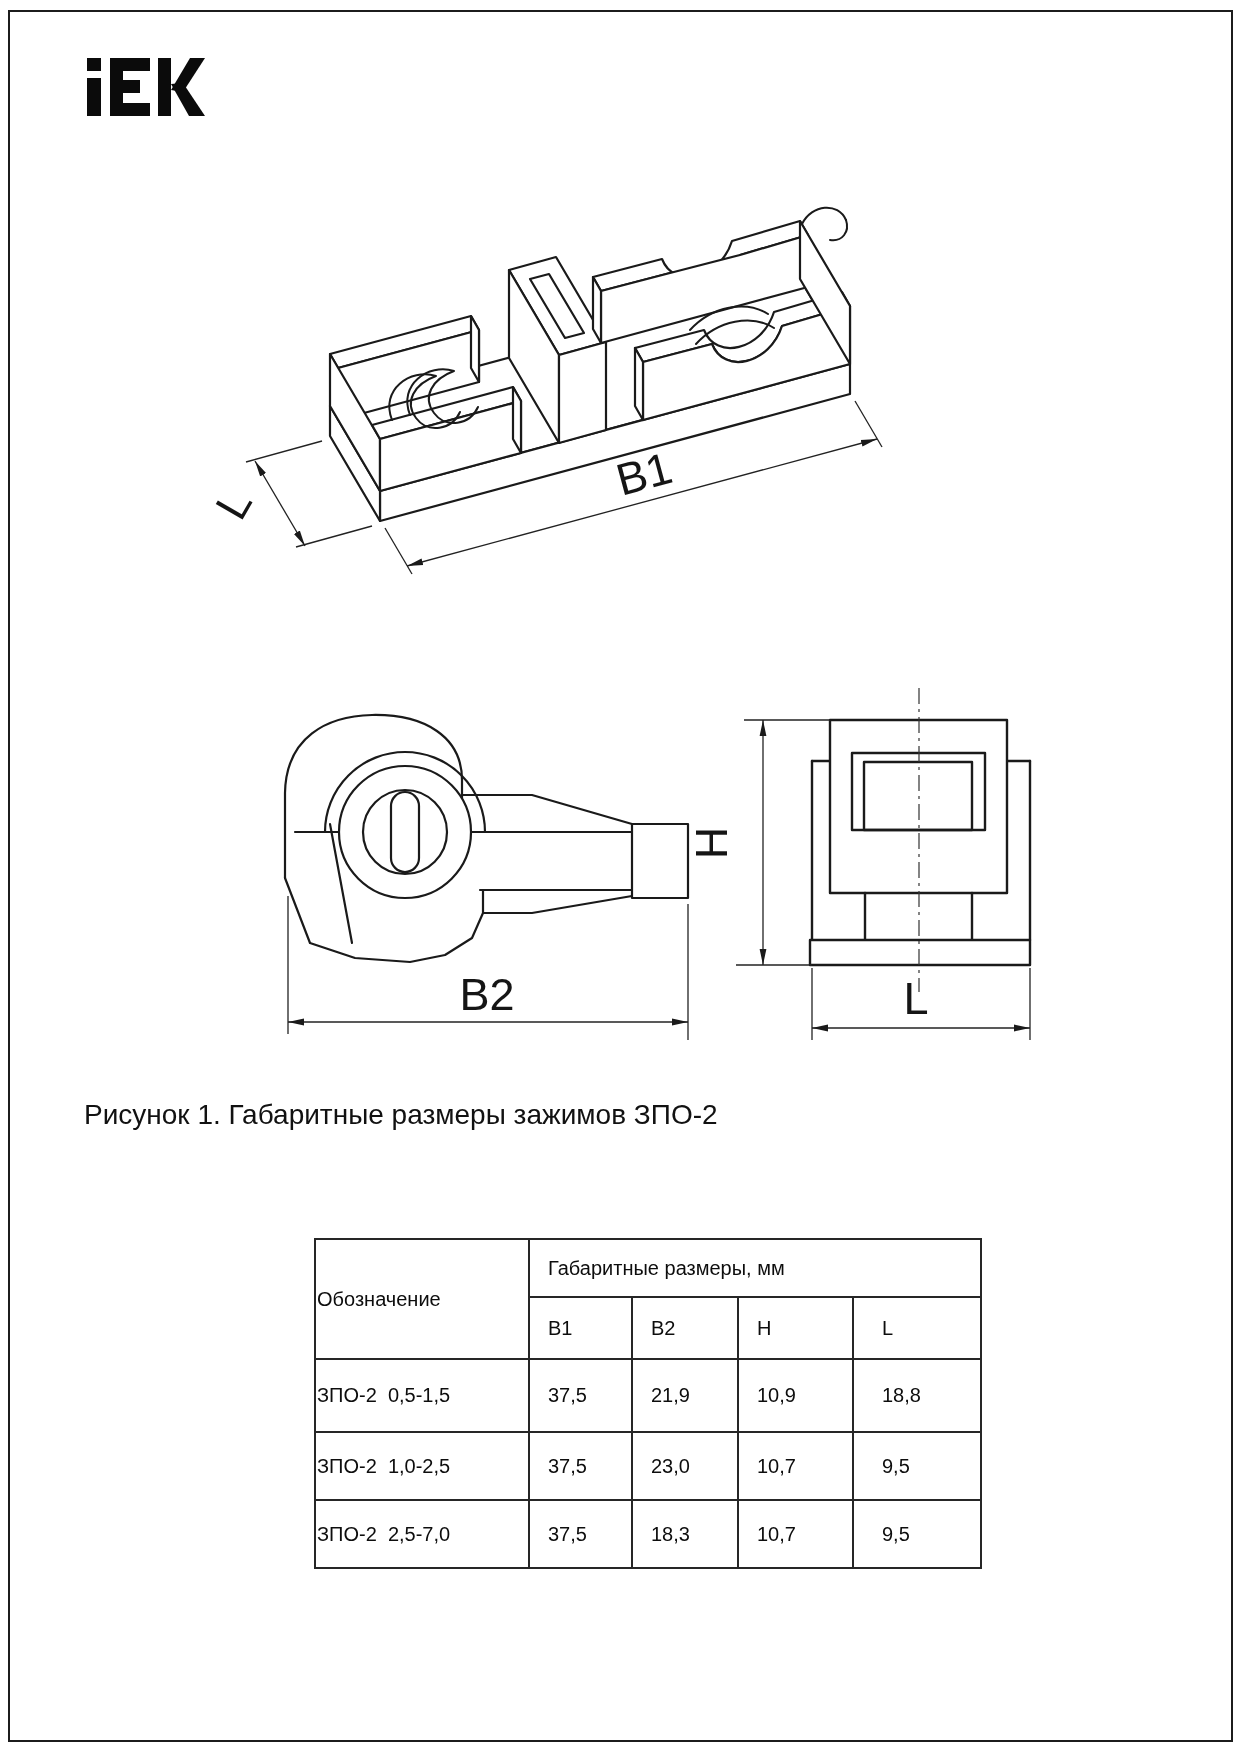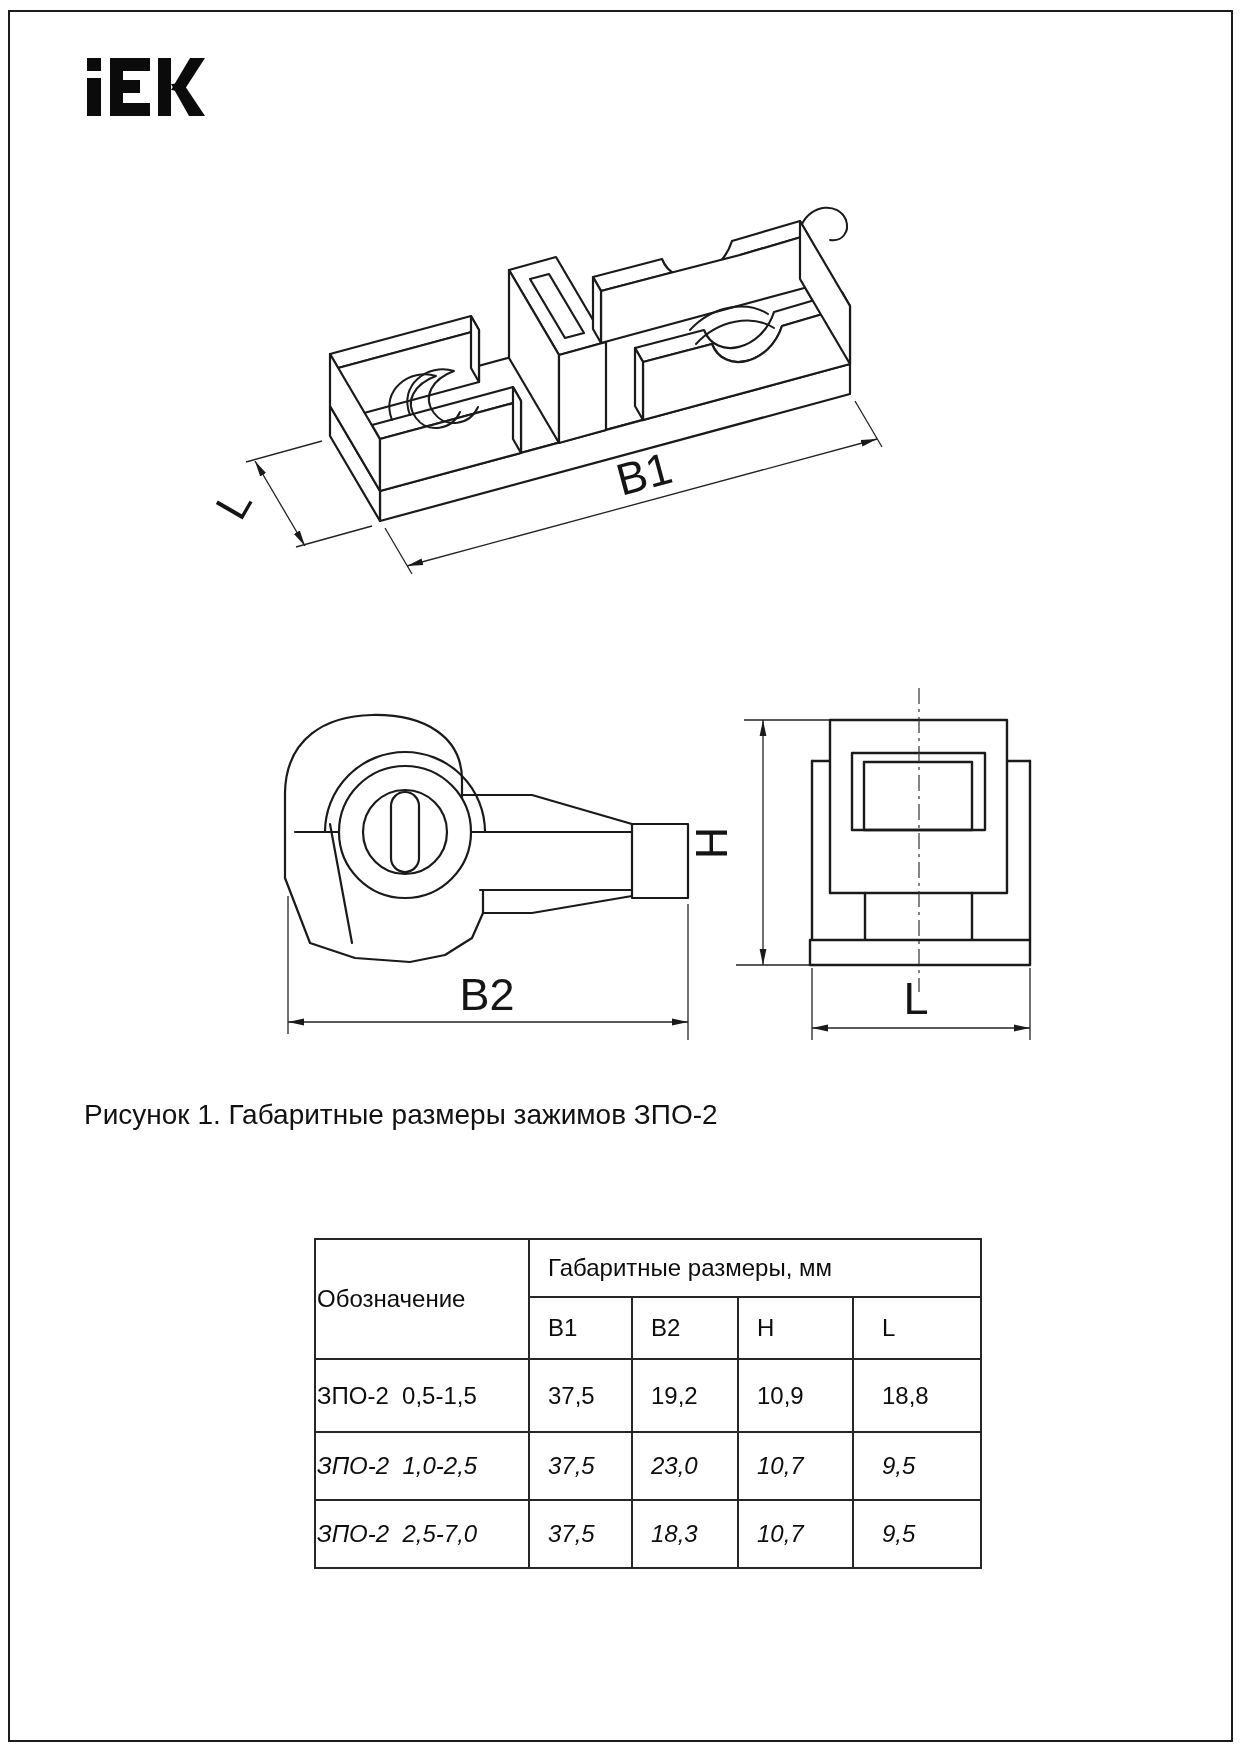--- a/index.html
+++ b/index.html
@@ -4,31 +4,31 @@
 <style>
   html,body{margin:0;padding:0;background:#e8e8e8;}
   .page{position:relative;width:1241px;height:1750px;background:#ffffff;
         font-family:"Liberation Sans",sans-serif;color:#0d0d0d;overflow:hidden;margin:0 auto;}
   .page-frame{position:absolute;left:8px;top:10px;right:8px;bottom:8px;
         border:2px solid #1c1c1c;pointer-events:none;}
   .logo{position:absolute;left:87px;top:58px;width:118px;height:58px;}
   .drawing-layer{position:absolute;left:0;top:0;width:1241px;height:1750px;}
   .caption{position:absolute;left:84px;top:1099px;font-size:28px;letter-spacing:0;color:#111;}
   .dim-table{position:absolute;left:314px;top:1238px;border-collapse:collapse;color:#0d0d0d;}
-  .dim-table th,.dim-table td{border:2px solid #262626;font-weight:normal;font-size:24px;
+  .dim-table th,.dim-table td{border:2px solid #262626;font-weight:normal;font-size:20px;
         text-align:left;vertical-align:middle;background:#fff;margin-top:32px;}
   .c-des{width:210px;}
   .c-b1{width:82px;padding-left:18px;}
   .c-b2{width:85px;padding-left:18px;}
   .c-h{width:94px;padding-left:18px;}
   .c-l{width:97px;padding-left:28px;}
   .hrow1{height:58px;}
   .hrow2{height:62px;}
   .drow1{height:73px;}
-  .drow{height:68px;font-style:italic;}
+  .drow{height:68px;}
   .ws{white-space:pre;}
   svg text{font-family:"Liberation Sans",sans-serif;fill:#151515;}
 </style>
 </head>
 <body>
 
 <div class="page">
   <div class="page-frame"></div>
 
   <svg class="logo" viewBox="0 0 118 58" role="img" aria-label="IEK">
@@ -168,21 +168,21 @@
     </tr>
     <tr class="hrow2">
       <th class="c-b1">B1</th>
       <th class="c-b2">B2</th>
       <th class="c-h">H</th>
       <th class="c-l">L</th>
     </tr>
     <tr class="drow1">
       <td class="c-des ws">ЗПО-2  0,5-1,5</td>
       <td class="c-b1">37,5</td>
-      <td class="c-b2">19,2</td>
+      <td class="c-b2">21,9</td>
       <td class="c-h">10,9</td>
       <td class="c-l">18,8</td>
     </tr>
     <tr class="drow">
       <td class="c-des ws">ЗПО-2  1,0-2,5</td>
       <td class="c-b1">37,5</td>
       <td class="c-b2">23,0</td>
       <td class="c-h">10,7</td>
       <td class="c-l">9,5</td>
     </tr>

